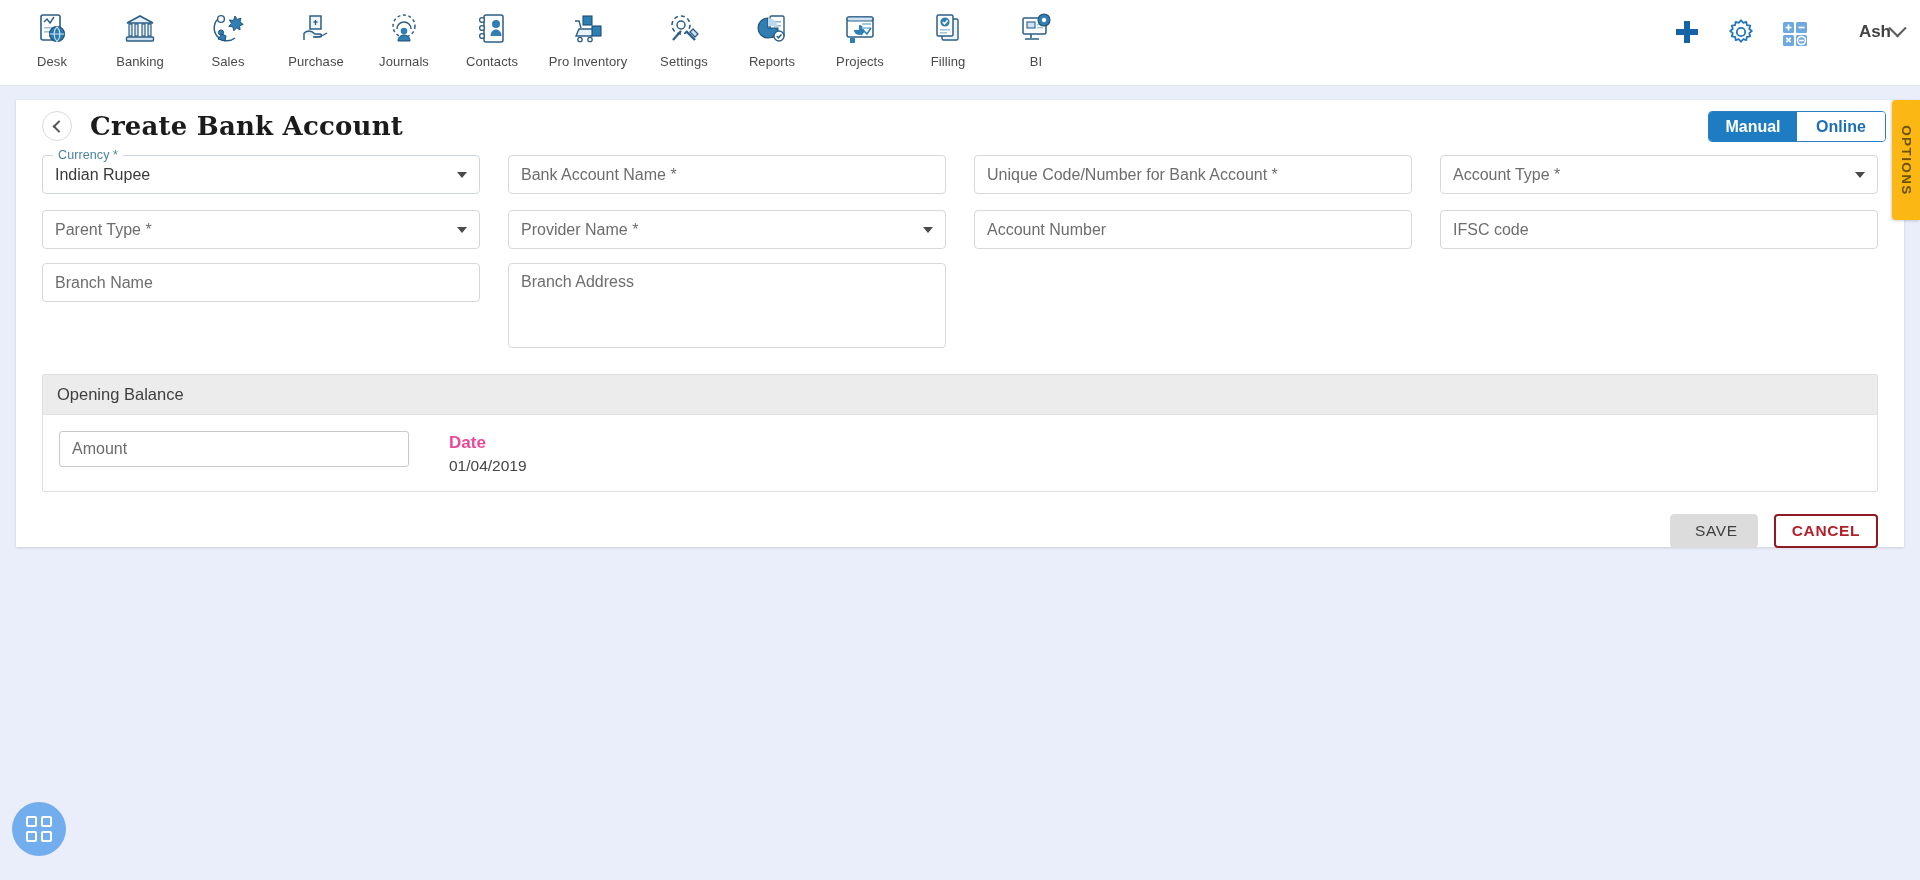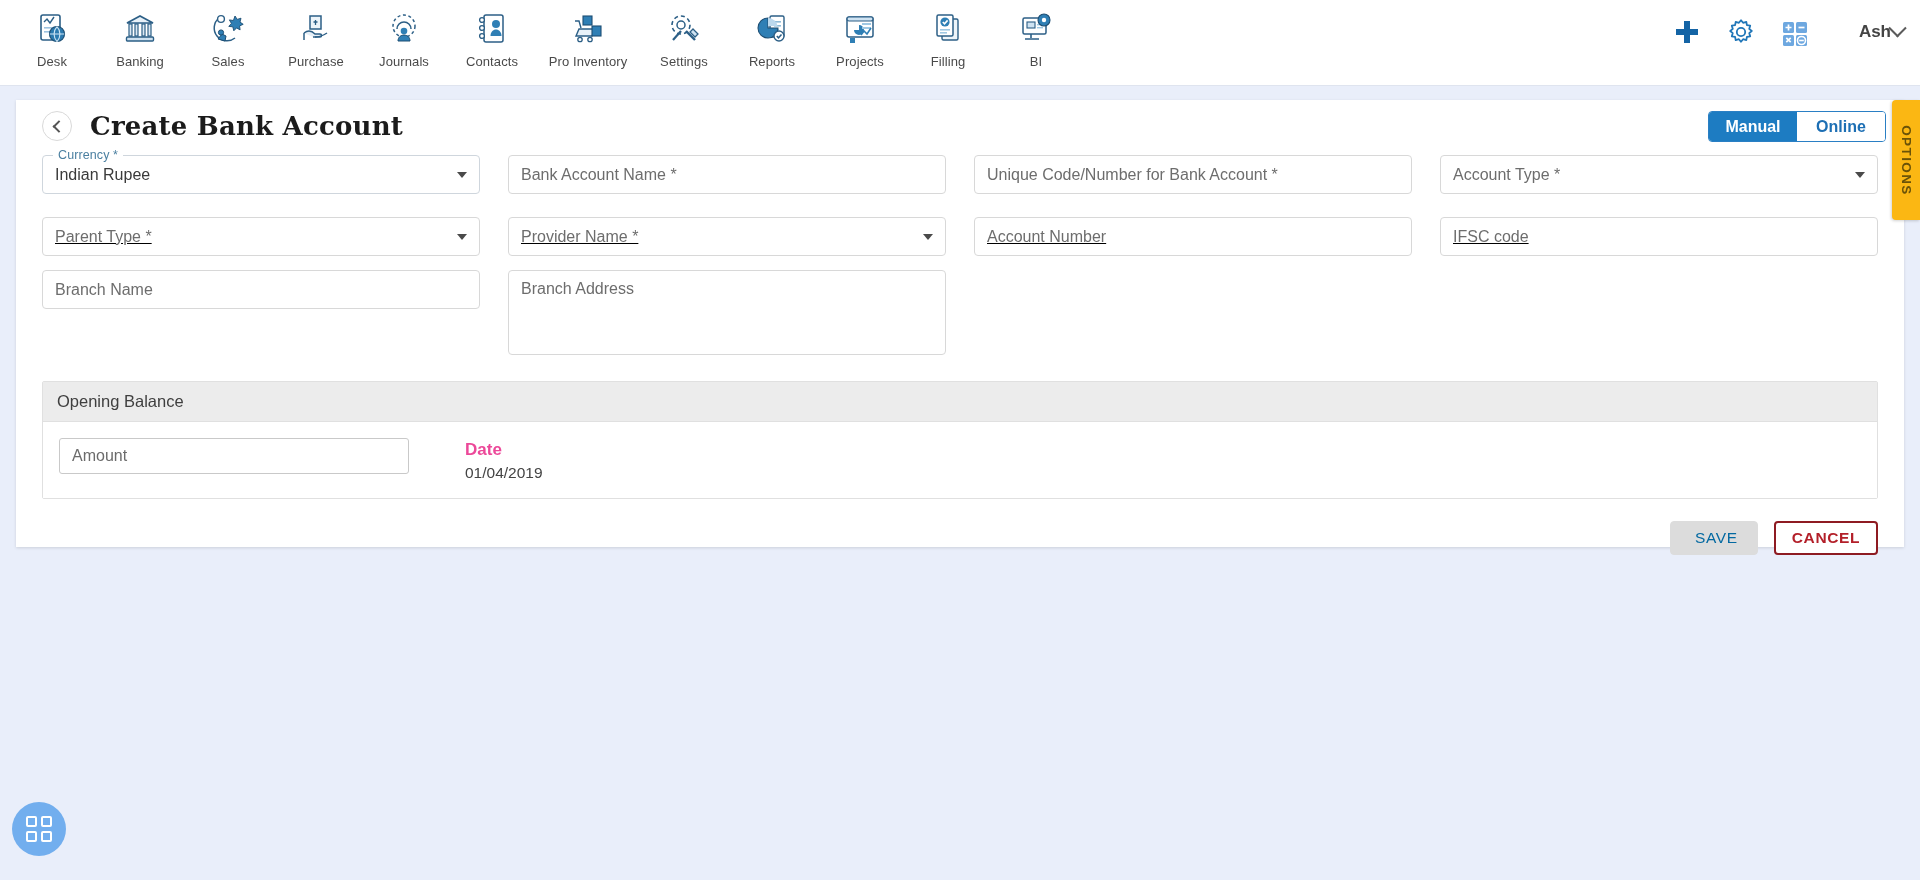--- a/index.html
+++ b/index.html
@@ -175,42 +175,42 @@
     color: #4a7fa0;
     letter-spacing: .1px;
   }
   .ta {
     height: 85px;
     align-items: flex-start;
     padding-top: 9px;
   }
 
   .row1 { margin-top: 3px; }
-  .row2 { margin-top: 23px; text-decoration: underline; }
+  .row2 { margin-top: 16px; }
   .row3 { margin-top: 14px; }
 
   
   .ob-wrap {
     margin: 26px 26px 0 26px;
     border: 1px solid #e0e0e0;
     border-radius: 2px;
   }
   .ob-head {
     background: #ececec;
     border-bottom: 1px solid #e0e0e0;
     padding: 10px 14px;
     font-size: 16.5px;
     color: #3f3f3f;
     font-weight: normal;
   }
   .ob-body {
     display: flex;
     align-items: flex-start;
     padding: 16px;
-    gap: 16px;
+    gap: 0;
     background: #fff;
   }
   .amt {
     width: 350px;
     height: 36px;
     border: 1px solid #c9c9c9;
     border-radius: 3px;
     display: flex; align-items: center;
     padding: 0 12px;
     font-size: 16px;
@@ -234,21 +234,21 @@
     min-width: 88px;
     border-radius: 4px;
     display: flex; align-items: center; justify-content: center;
     font-size: 15.5px;
     letter-spacing: .6px;
     cursor: pointer;
     padding: 0 16px;
   }
   .btn-save {
     background: #dcdcdc;
-    color: #0369a1;
+    color: #404040;
     border: 1px solid #dcdcdc;
     cursor: default;
     padding-left: 21px;
   }
   .btn-cancel {
     background: #fff;
     color: #b31f29;
     border: 2px solid #8e1b22;
     font-weight: bold;
   }

